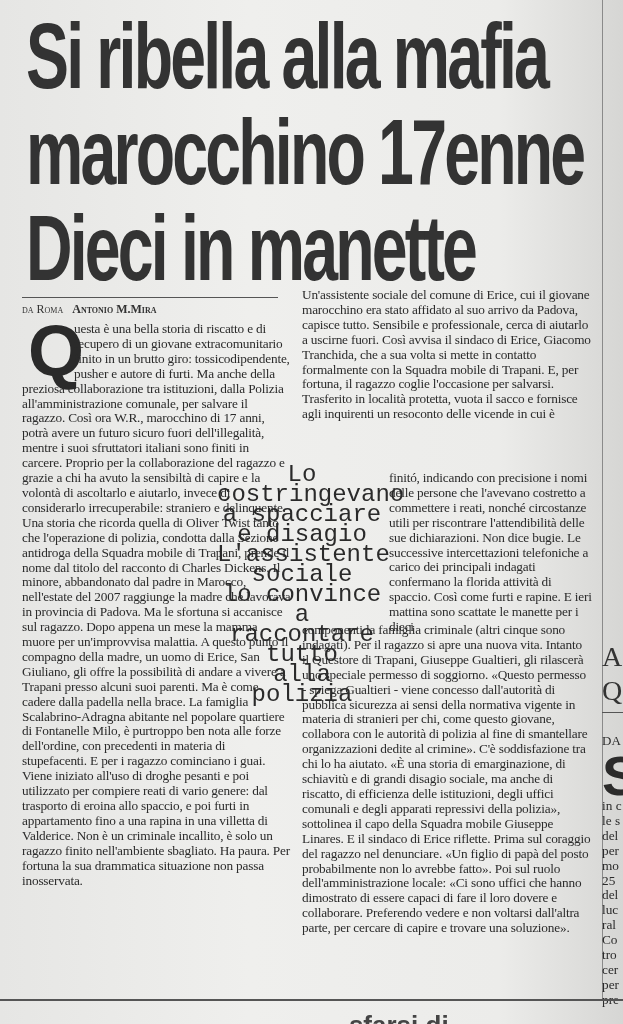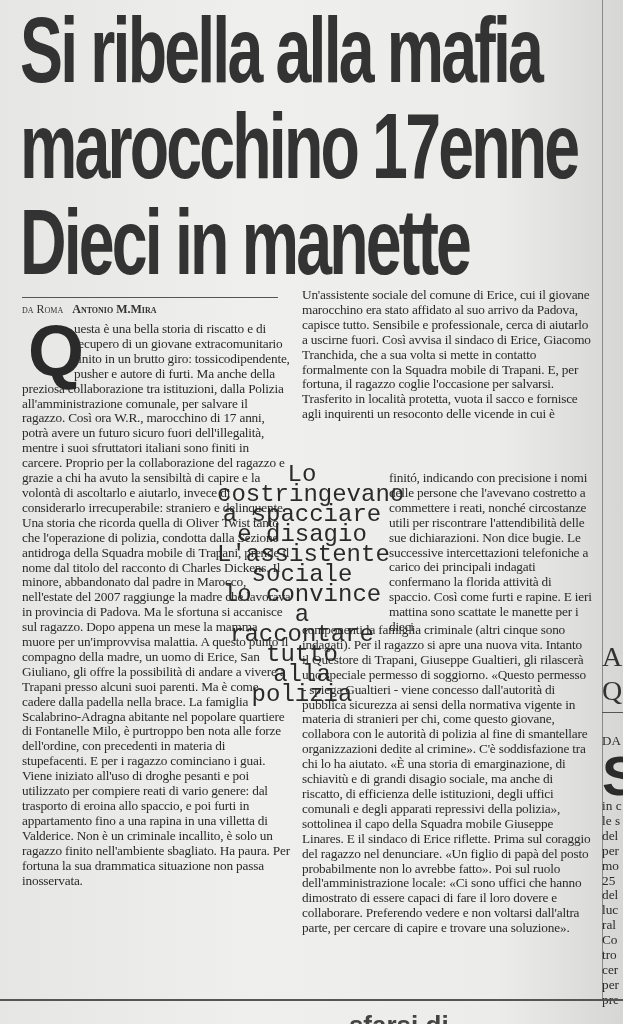--- a/index.html
+++ b/index.html
@@ -63,21 +63,21 @@
       font-family: "Liberation Sans", sans-serif; font-weight: bold; font-size: 26px; color: #444; line-height: 26px;
     }
   </style>
 </head>
 <body>
 
 <div class="page">
 
   <div class="right-edge"></div>
 
-  <h1 class="headline" style="margin:2px;">
+  <h1 class="headline" style="margin:8px;">
     <span class="line">Si ribella alla mafia</span>
     <span class="line">marocchino 17enne</span>
     <span class="line">Dieci in manette</span>
   </h1>
 
   <div class="byline-rule"></div>
   <div class="byline">
     <span>da Roma</span>
     <span class="author">Antonio M.Mira</span>
   </div>

